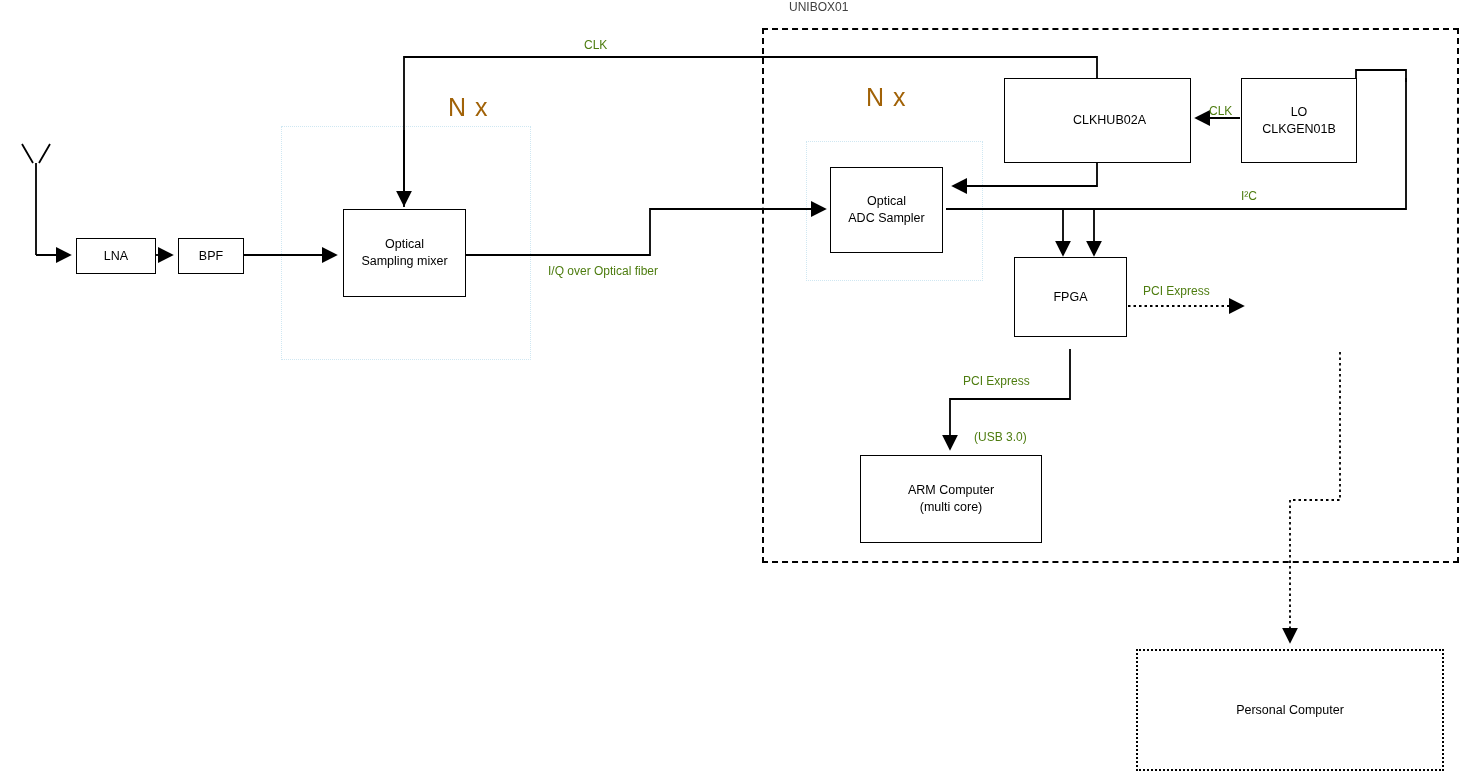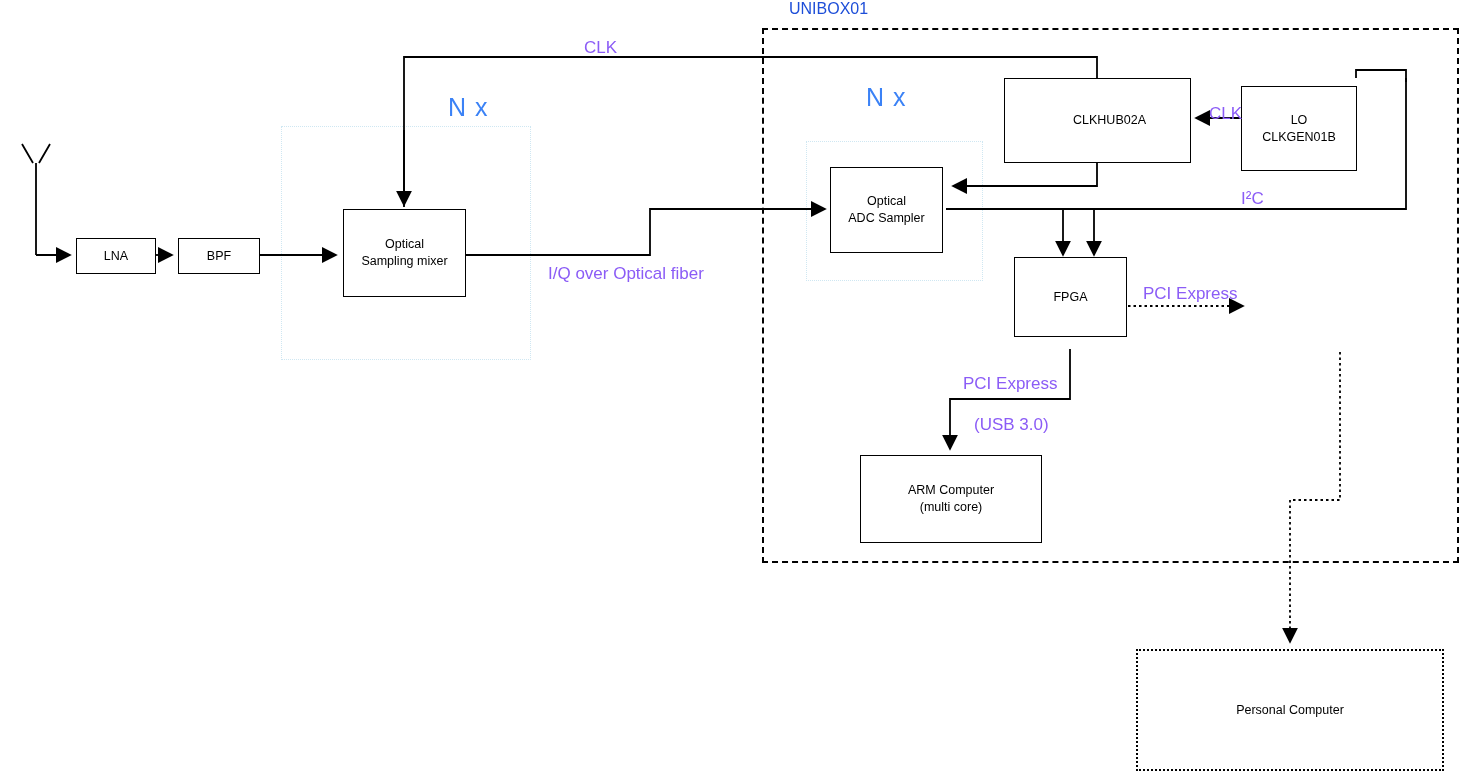--- a/index.html
+++ b/index.html
@@ -41,40 +41,40 @@
     border-width: 2px;
   }
   .region {
     position: absolute;
     box-sizing: border-box;
     border: 1.5px dotted #cfe7f2;
     background: transparent;
   }
   .nx-label {
     position: absolute;
-    color: #3b82f6;
+    color: #a16207;
     font-size: 25px;
     letter-spacing: 1px;
   }
   .unibox-frame {
     position: absolute;
     box-sizing: border-box;
     border: 2.2px dashed #000000;
     background: transparent;
   }
   .caption {
     position: absolute;
-    font-size: 17px;
-    color: #8b5cf6;
+    font-size: 12px;
+    color: #4d7c0f;
     white-space: nowrap;
   }
   .title-label {
     position: absolute;
-    font-size: 16px;
-    color: #1d4ed8;
+    font-size: 12px;
+    color: #404040;
     white-space: nowrap;
   }
 </style>
 </head>
 <body>
 
 <div id="canvas">
 
   <div class="region" style="left:281px; top:126px; width:250px; height:234px;"></div>
   <div class="region" style="left:806px; top:141px; width:177px; height:140px;"></div>
@@ -125,31 +125,31 @@
     <g stroke="#000000" stroke-width="1.8" fill="none" stroke-dasharray="2.5,3">
 
       <path d="M1128,306 L1243,306" marker-end="url(#arrowdot)"></path>
 
       <path d="M1340,352 L1340,500 L1290,500 L1290,642" marker-end="url(#arrowdot)"></path>
     </g>
   </svg>
 
   <div class="box" style="left:76px; top:238px; width:80px; height:36px;">LNA</div>
 
-  <div class="box" style="left:178px; top:238px; width:82px; height:36px;">BPF</div>
+  <div class="box" style="left:178px; top:238px; width:66px; height:36px;">BPF</div>
 
   <div class="box" style="left:343px; top:209px; width:123px; height:88px;">Optical
 Sampling mixer</div>
 
   <div class="box" style="left:830px; top:167px; width:113px; height:86px;">Optical
 ADC Sampler</div>
 
   <div class="box" style="left:1004px; top:78px; width:187px; height:85px;padding-left:24px;">CLKHUB02A</div>
 
-  <div class="box" style="left:1241px; top:78px; width:116px; height:85px;margin-top:8px;">LO
+  <div class="box" style="left:1241px; top:78px; width:116px; height:85px;">LO
 CLKGEN01B</div>
 
   <div class="box" style="left:1014px; top:257px; width:113px; height:80px;">FPGA</div>
 
 
   <div class="box" style="left:860px; top:455px; width:182px; height:88px;">ARM Computer
 (multi core)</div>
 
   <div class="box dotted" style="left:1136px; top:649px; width:308px; height:122px;">Personal Computer</div>
 
@@ -158,15 +158,15 @@
   <div class="caption" style="left:1209px; top:104px;">CLK</div>
 
   <div class="caption" style="left:1241px; top:189px;">I²C</div>
 
   <div class="caption" style="left:548px; top:264px;">I/Q over Optical fiber</div>
 
   <div class="caption" style="left:1143px; top:284px;">PCI Express</div>
 
   <div class="caption" style="left:963px; top:374px;">PCI Express</div>
 
-  <div class="caption" style="left:974px; top:415px;text-align:center;">(USB 3.0)</div>
+  <div class="caption" style="left:974px; top:430px;text-align:center;">(USB 3.0)</div>
 
 </div>
 
 </body></html>

